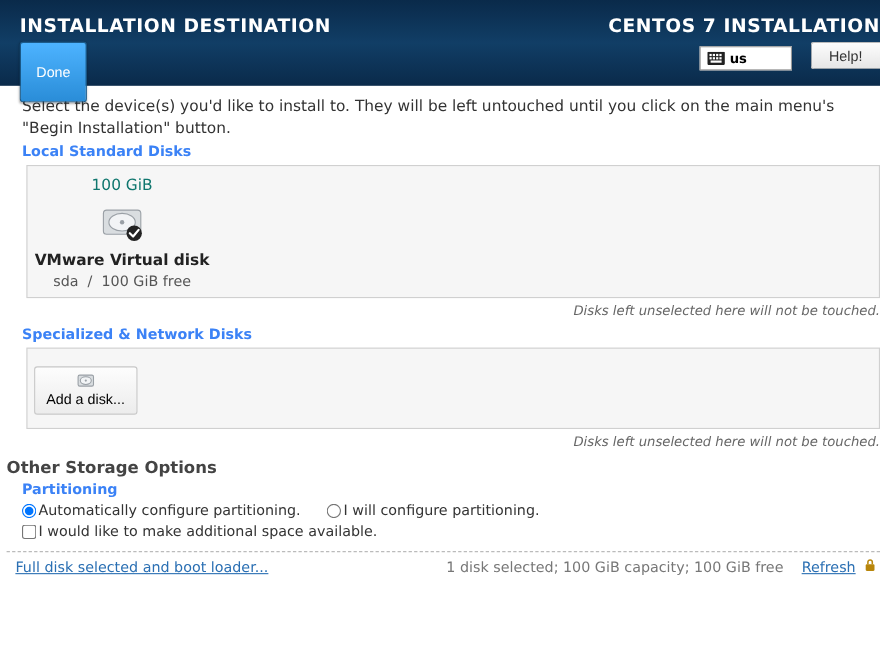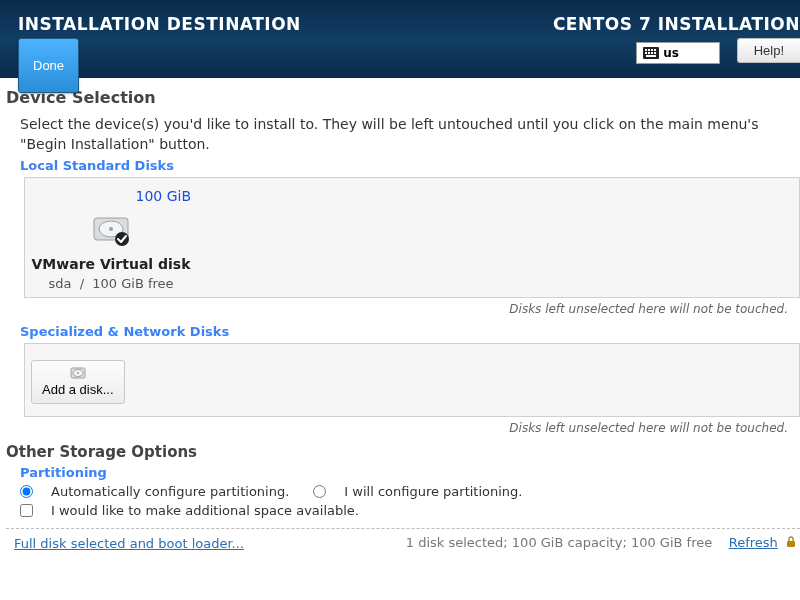--- a/index.html
+++ b/index.html
@@ -10,31 +10,31 @@
   .btn-done { position: absolute; top: 38px; left: 18px; background: linear-gradient(to bottom, #4db3ff, #2a8dd8); border: 1px solid #1c5b8a; color: #fff; padding: 19px 14px; border-radius: 3px; font-size: 13px; cursor: pointer; box-shadow: 0 1px 2px rgba(0,0,0,0.3); }
   .lang-box { position: absolute; top: 42px; right: 80px; background: #fff; color: #000; border: 1px solid #999; padding: 3px 40px 3px 6px; font-size: 12px; display: flex; align-items: center; gap: 4px; font-weight: bold; }
   .lang-box svg { width: 16px; height: 12px; }
   .btn-help { position: absolute; top: 38px; right: 0; background: linear-gradient(to bottom, #fdfdfd, #e6e6e6); border: 1px solid #bbb; border-right: none; color: #333; padding: 4px 16px; border-radius: 3px 0 0 3px; font-size: 13px; cursor: pointer; }
   .content { padding: 10px 0 0 6px; }
   .section-title { font-size: 16px; font-weight: bold; color: #444; margin-bottom: 8px; }
   .section-desc { font-size: 14px; color: #333; margin: 0 0 2px 14px; line-height: 1.4; }
   .sub-label { font-size: 13px; font-weight: bold; color: #3b82f6; margin: 4px 0 4px 14px; }
   .disk-panel { border: 1px solid #d0d0d0; background: #f6f6f6; margin-left: 18px; padding: 10px 0 6px 0; }
   .disk-item { width: 160px; text-align: center; margin-left: 6px; }
-  .disk-size { font-size: 14px; color: #1d4ed8; margin-bottom: 8px; text-align: right; }
+  .disk-size { font-size: 14px; color: #0f766e; margin-bottom: 8px; }
   .disk-icon-wrap { position: relative; width: 42px; height: 36px; margin: 0 auto 8px; }
   .disk-name { font-size: 14px; font-weight: bold; color: #222; }
   .disk-sub { font-size: 13px; color: #555; margin-top: 4px; }
-  .hint { font-size: 12px; font-style: italic; color: #666; text-align: right; margin: 4px 12px 8px 14px; }
+  .hint { font-size: 12px; font-style: italic; color: #666; text-align: right; margin: 4px 0 8px 14px; }
   .add-disk { display: inline-flex; flex-direction: column; align-items: center; gap: 3px; border: 1px solid #c8c8c8; background: linear-gradient(to bottom,#fdfdfd,#ececec); padding: 6px 10px; margin: 6px 0 6px 6px; border-radius: 3px; cursor: pointer; font-size: 13px; }
   .add-disk svg { width: 16px; height: 12px; }
   .other-title { font-size: 15px; font-weight: bold; color: #444; margin: 8px 0 4px 0; }
   .opt-row { display: flex; align-items: center; gap: 6px; margin: 4px 0 4px 14px; font-size: 13px; }
   .opt-row input { cursor: pointer; }
-  .opt-inline { display: inline-flex; align-items: center; gap: 18px; margin-right: 18px; justify-content: space-between; }
+  .opt-inline { display: inline-flex; align-items: center; gap: 2px; margin-right: 18px; justify-content: space-between; }
   .dash-sep { border: none; border-top: 1px dashed #bbb; margin: 10px 0 6px 0; }
   .footer { display: flex; justify-content: space-between; align-items: center; padding: 0 4px 0 8px; font-size: 13px; }
   .link { color: #2a6fb3; text-decoration: underline; cursor: pointer; }
   .status-text { color: #777; }
   .lock-icon { display:inline-block; vertical-align:middle; margin-left:4px;}
 </style>
 </head>
 <body>
 
 <div class="topbar">
@@ -53,21 +53,20 @@
         <rect x="8" y="5" width="2" height="2" fill="#fff"></rect>
         <rect x="11" y="5" width="2" height="2" fill="#fff"></rect>
         <rect x="3" y="8" width="10" height="2" fill="#fff"></rect>
       </svg>
     <span>us</span>
   </div>
   <button class="btn-help">Help!</button>
 </div>
 
 <div class="content">
-  <div class="section-title">Device Selection</div>
   <div class="section-desc">Select the device(s) you'd like to install to.  They will be left untouched until you click on the main menu's "Begin Installation" button.</div>
 
   <div class="sub-label">Local Standard Disks</div>
   <div class="disk-panel">
     <div class="disk-item">
       <div class="disk-size">100 GiB</div>
       <div class="disk-icon-wrap">
         <svg width="42" height="36" viewBox="0 0 42 36">
           <rect x="4" y="6" width="34" height="22" rx="3" fill="#d9dde0" stroke="#9aa0a6"></rect>
           <ellipse cx="21" cy="17" rx="12" ry="8" fill="#f2f4f6" stroke="#9aa0a6"></ellipse>

